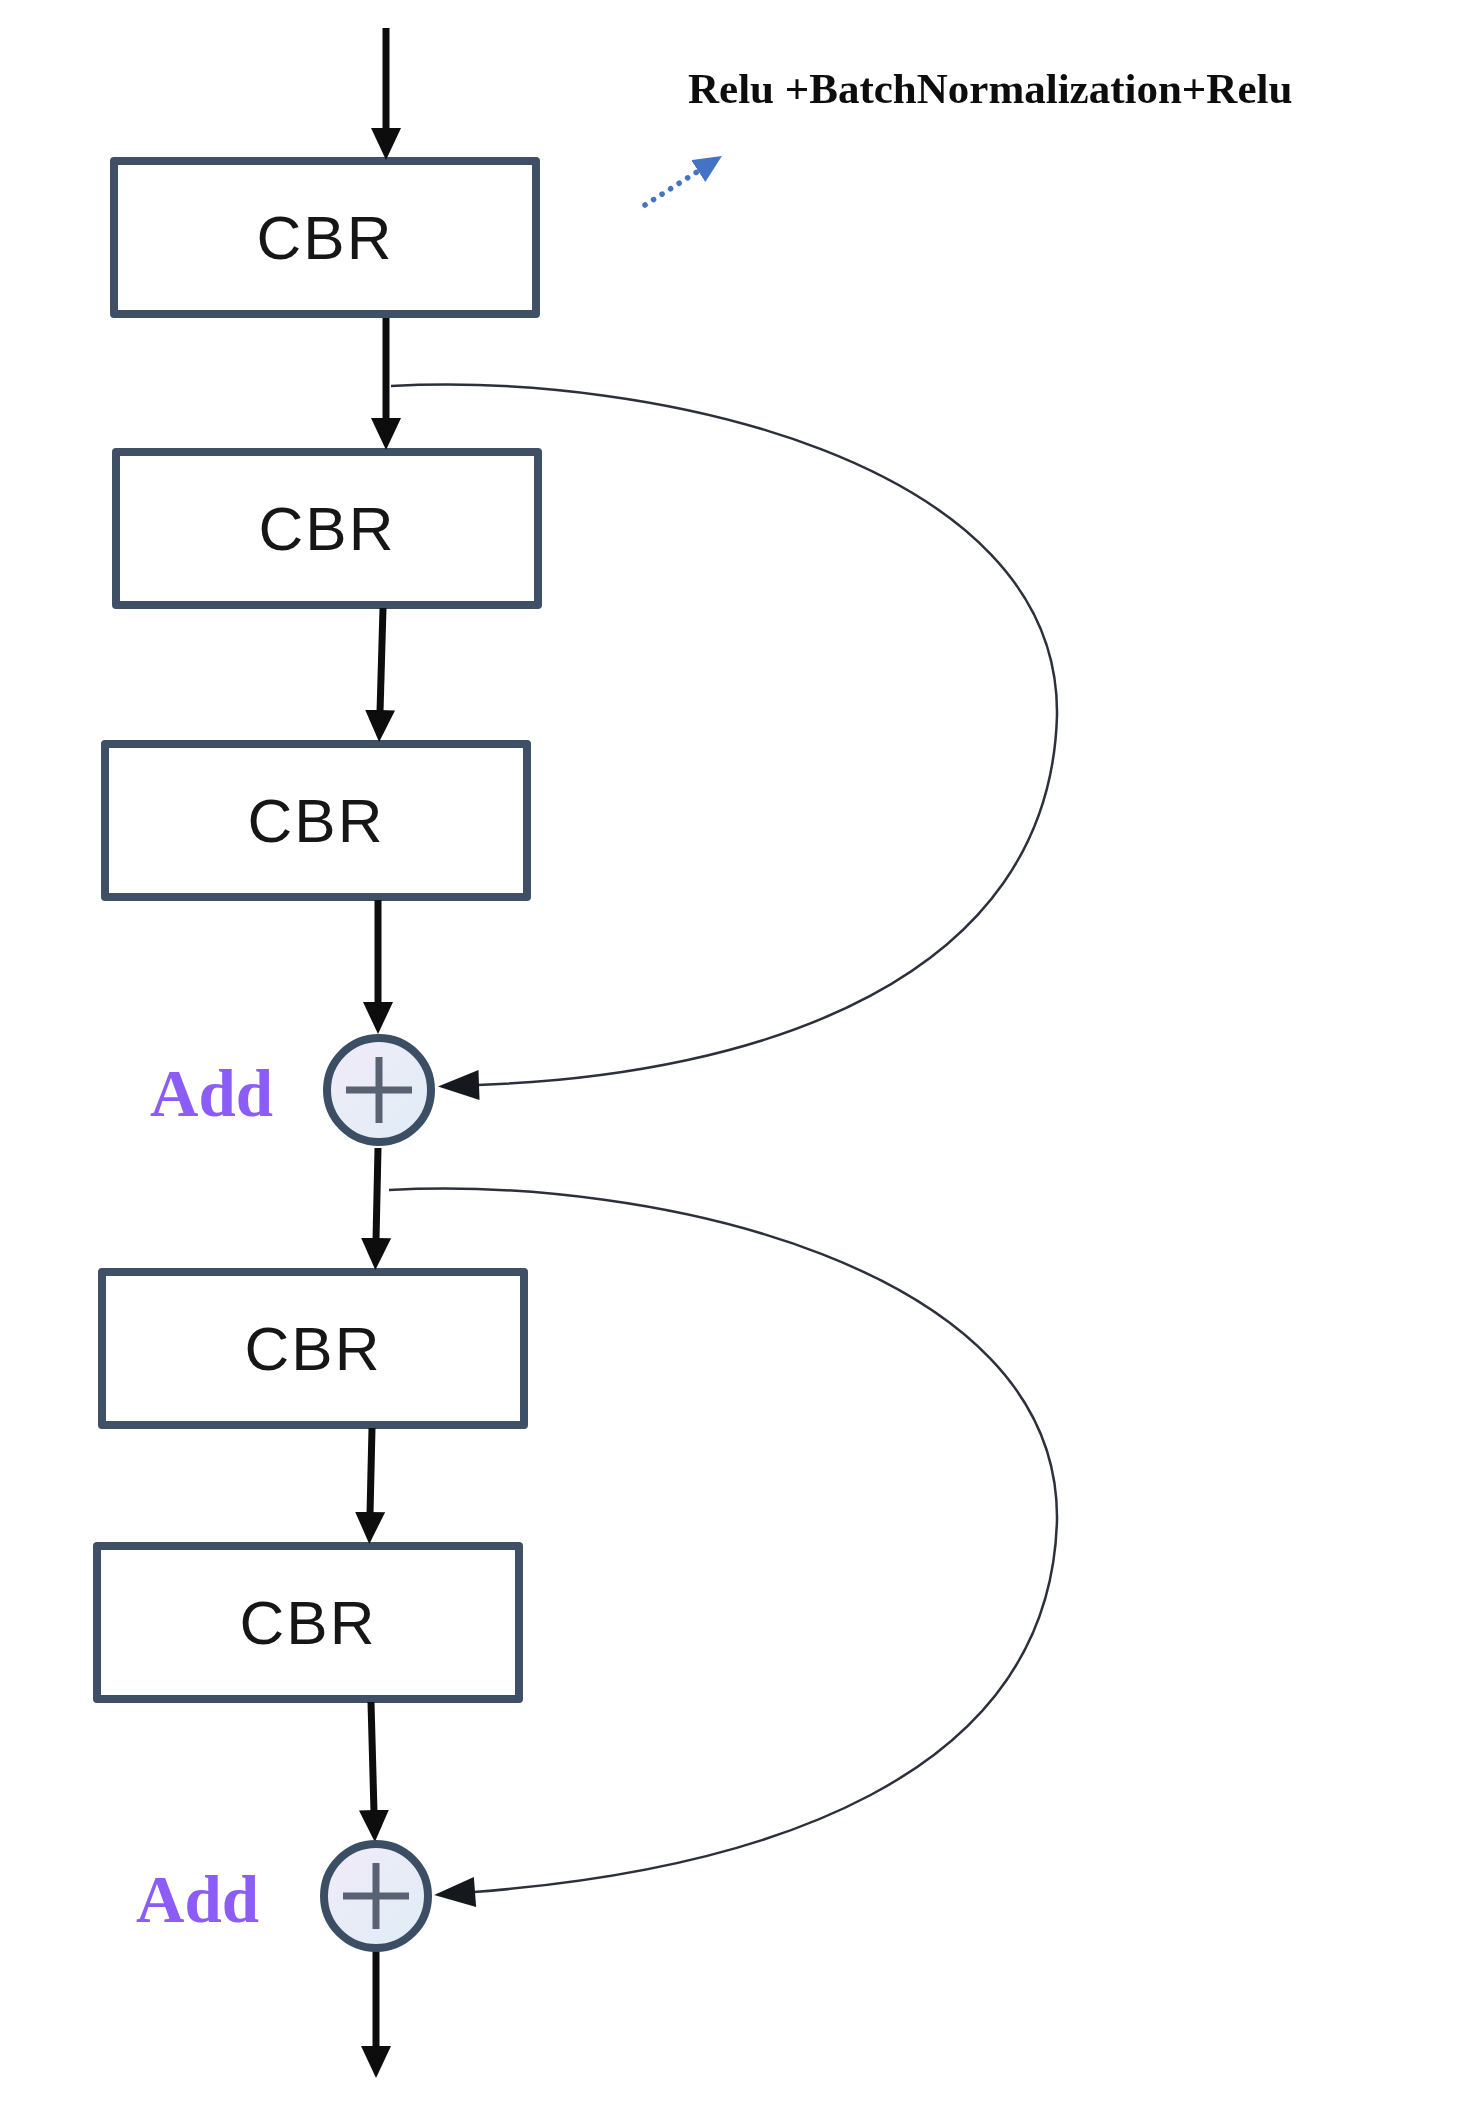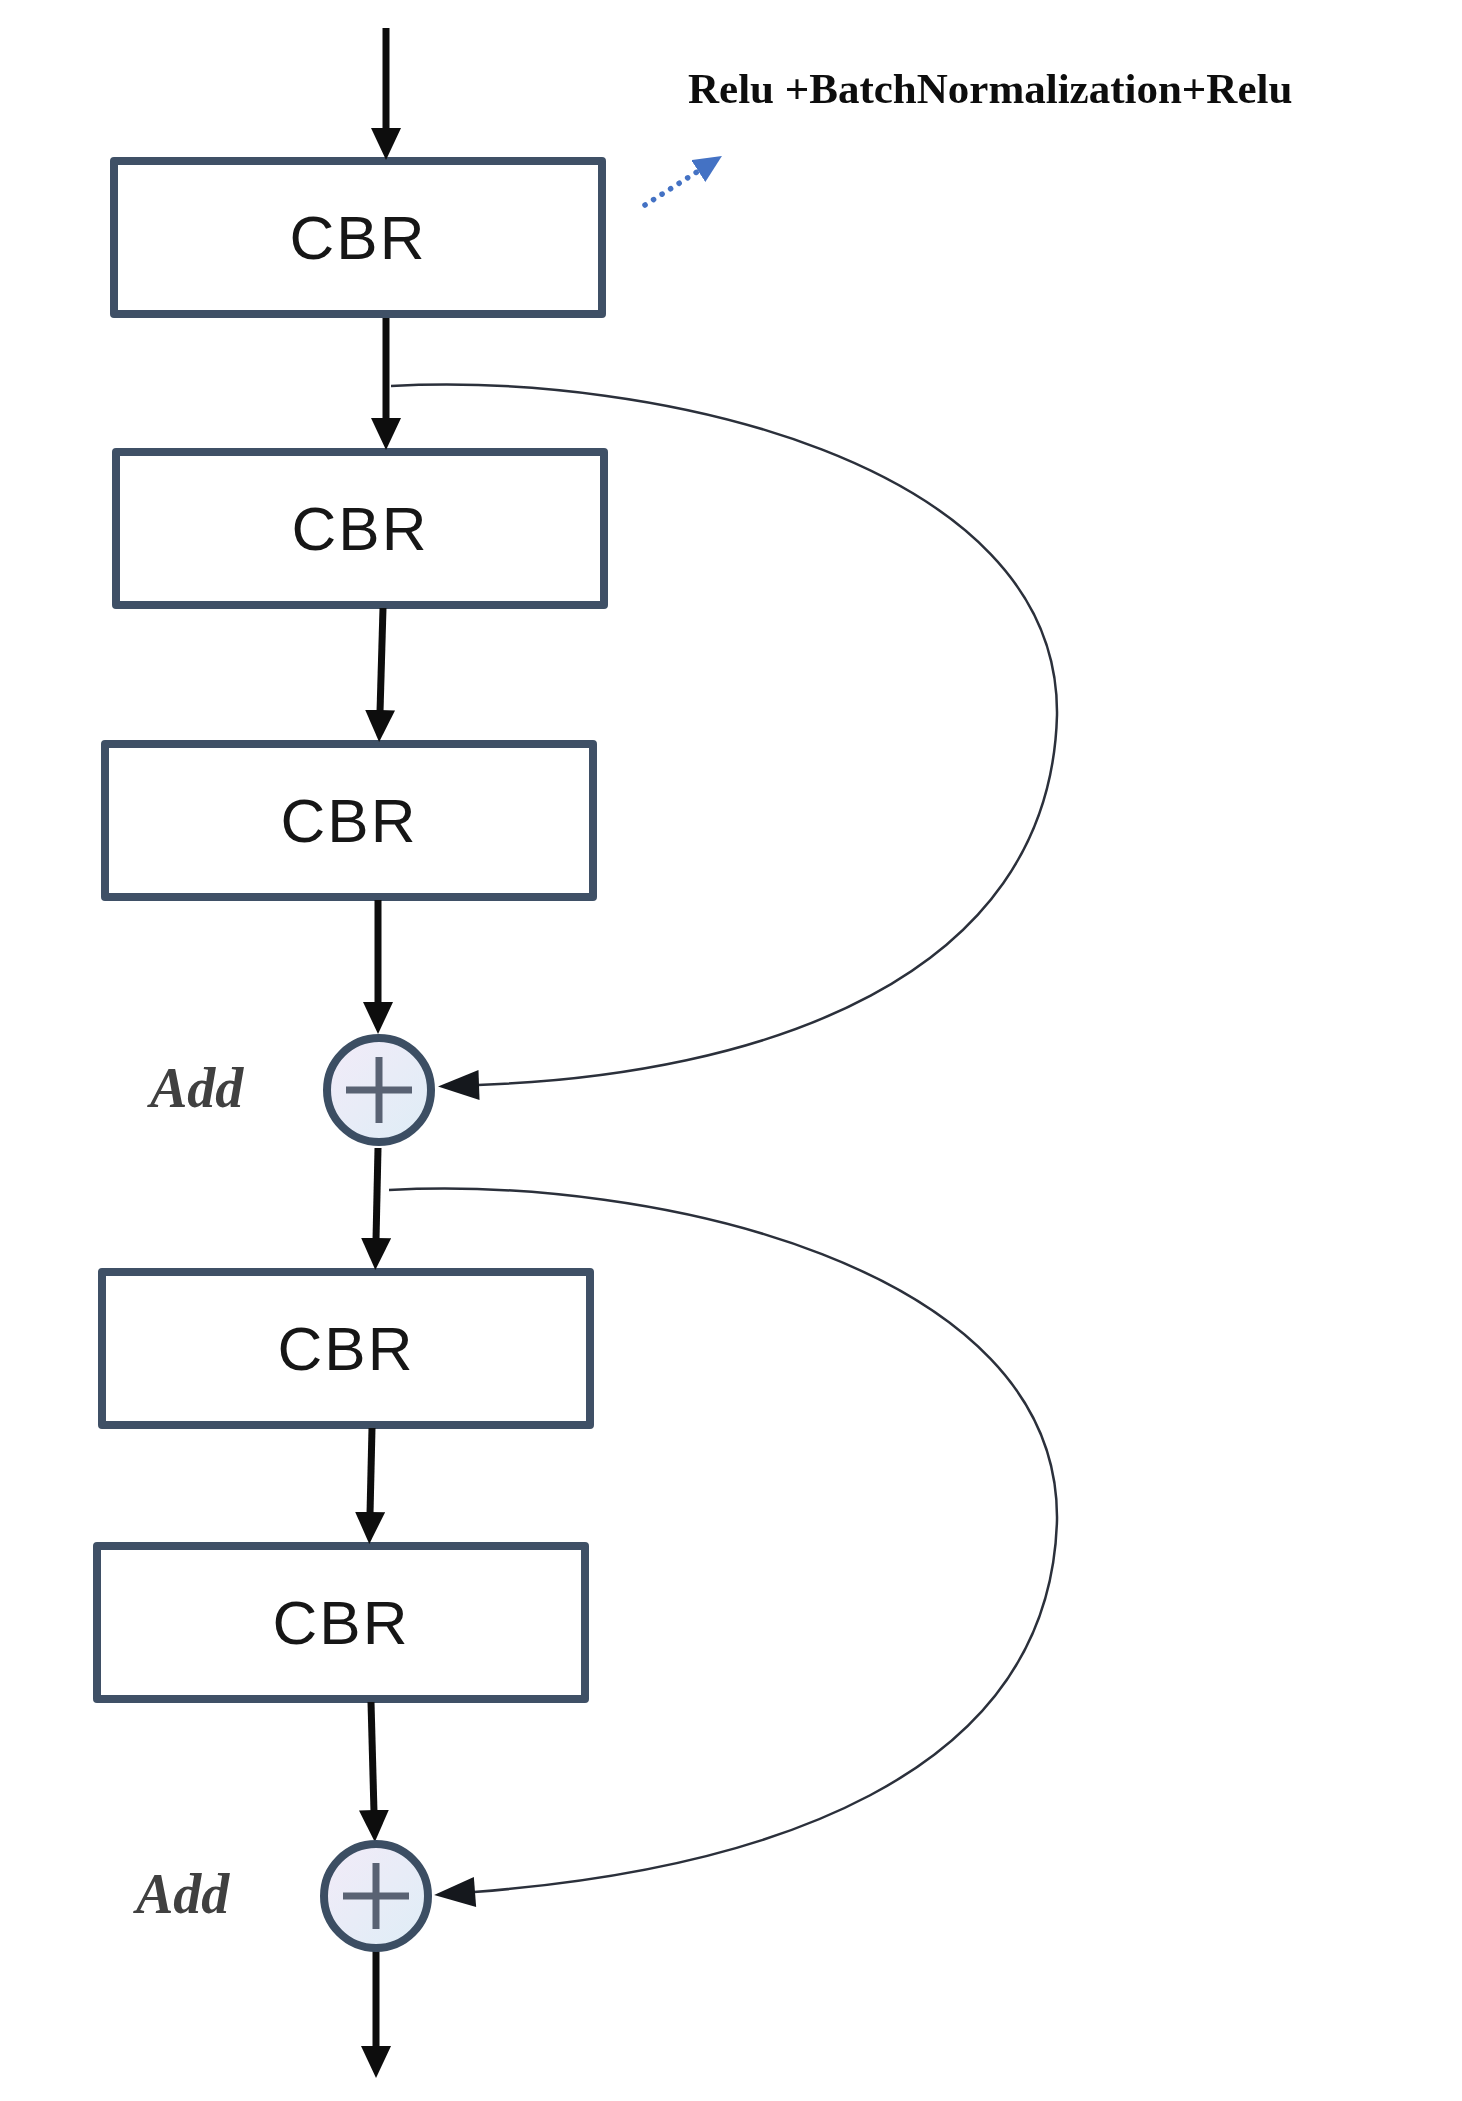--- a/index.html
+++ b/index.html
@@ -13,21 +13,21 @@
   }
   .layer-svg {
     position: absolute;
     left: 0; top: 0;
     width: 1462px; height: 2101px;
     pointer-events: none;
   }
   .cbr-box {
     position: absolute;
     box-sizing: border-box;
-    width: 496px;
+    width: 430px;
     height: 161px;
     border: 8px solid #3F5066;
     border-radius: 4px;
     background: #ffffff;
     display: flex;
     align-items: center;
     justify-content: center;
   }
   .cbr-box .cbr-label {
     font-size: 62px;
@@ -37,25 +37,24 @@
   }
   .box-1 { left: 110px; top: 157px; }
   .box-2 { left: 112px; top: 448px; }
   .box-3 { left: 101px; top: 740px; }
   .box-4 { left:  98px; top: 1268px; }
   .box-5 { left:  93px; top: 1542px; }
   .add-label {
     position: absolute;
     font-family: "Liberation Serif", serif;
     font-weight: 700;
-    font-size: 56px;
+    font-size: 67px;
     line-height: 1;
-    color: #404040;
+    color: #8b5cf6;
     white-space: nowrap;
-    font-style: italic;
   }
   .add-label-1 { left: 150px; top: 1060px; }
   .add-label-2 { left: 136px; top: 1866px; }
   .legend-label {
     position: absolute;
     left: 688px;
     top: 64px;
     font-family: "Liberation Serif", serif;
     font-weight: 700;
     font-size: 43px;

